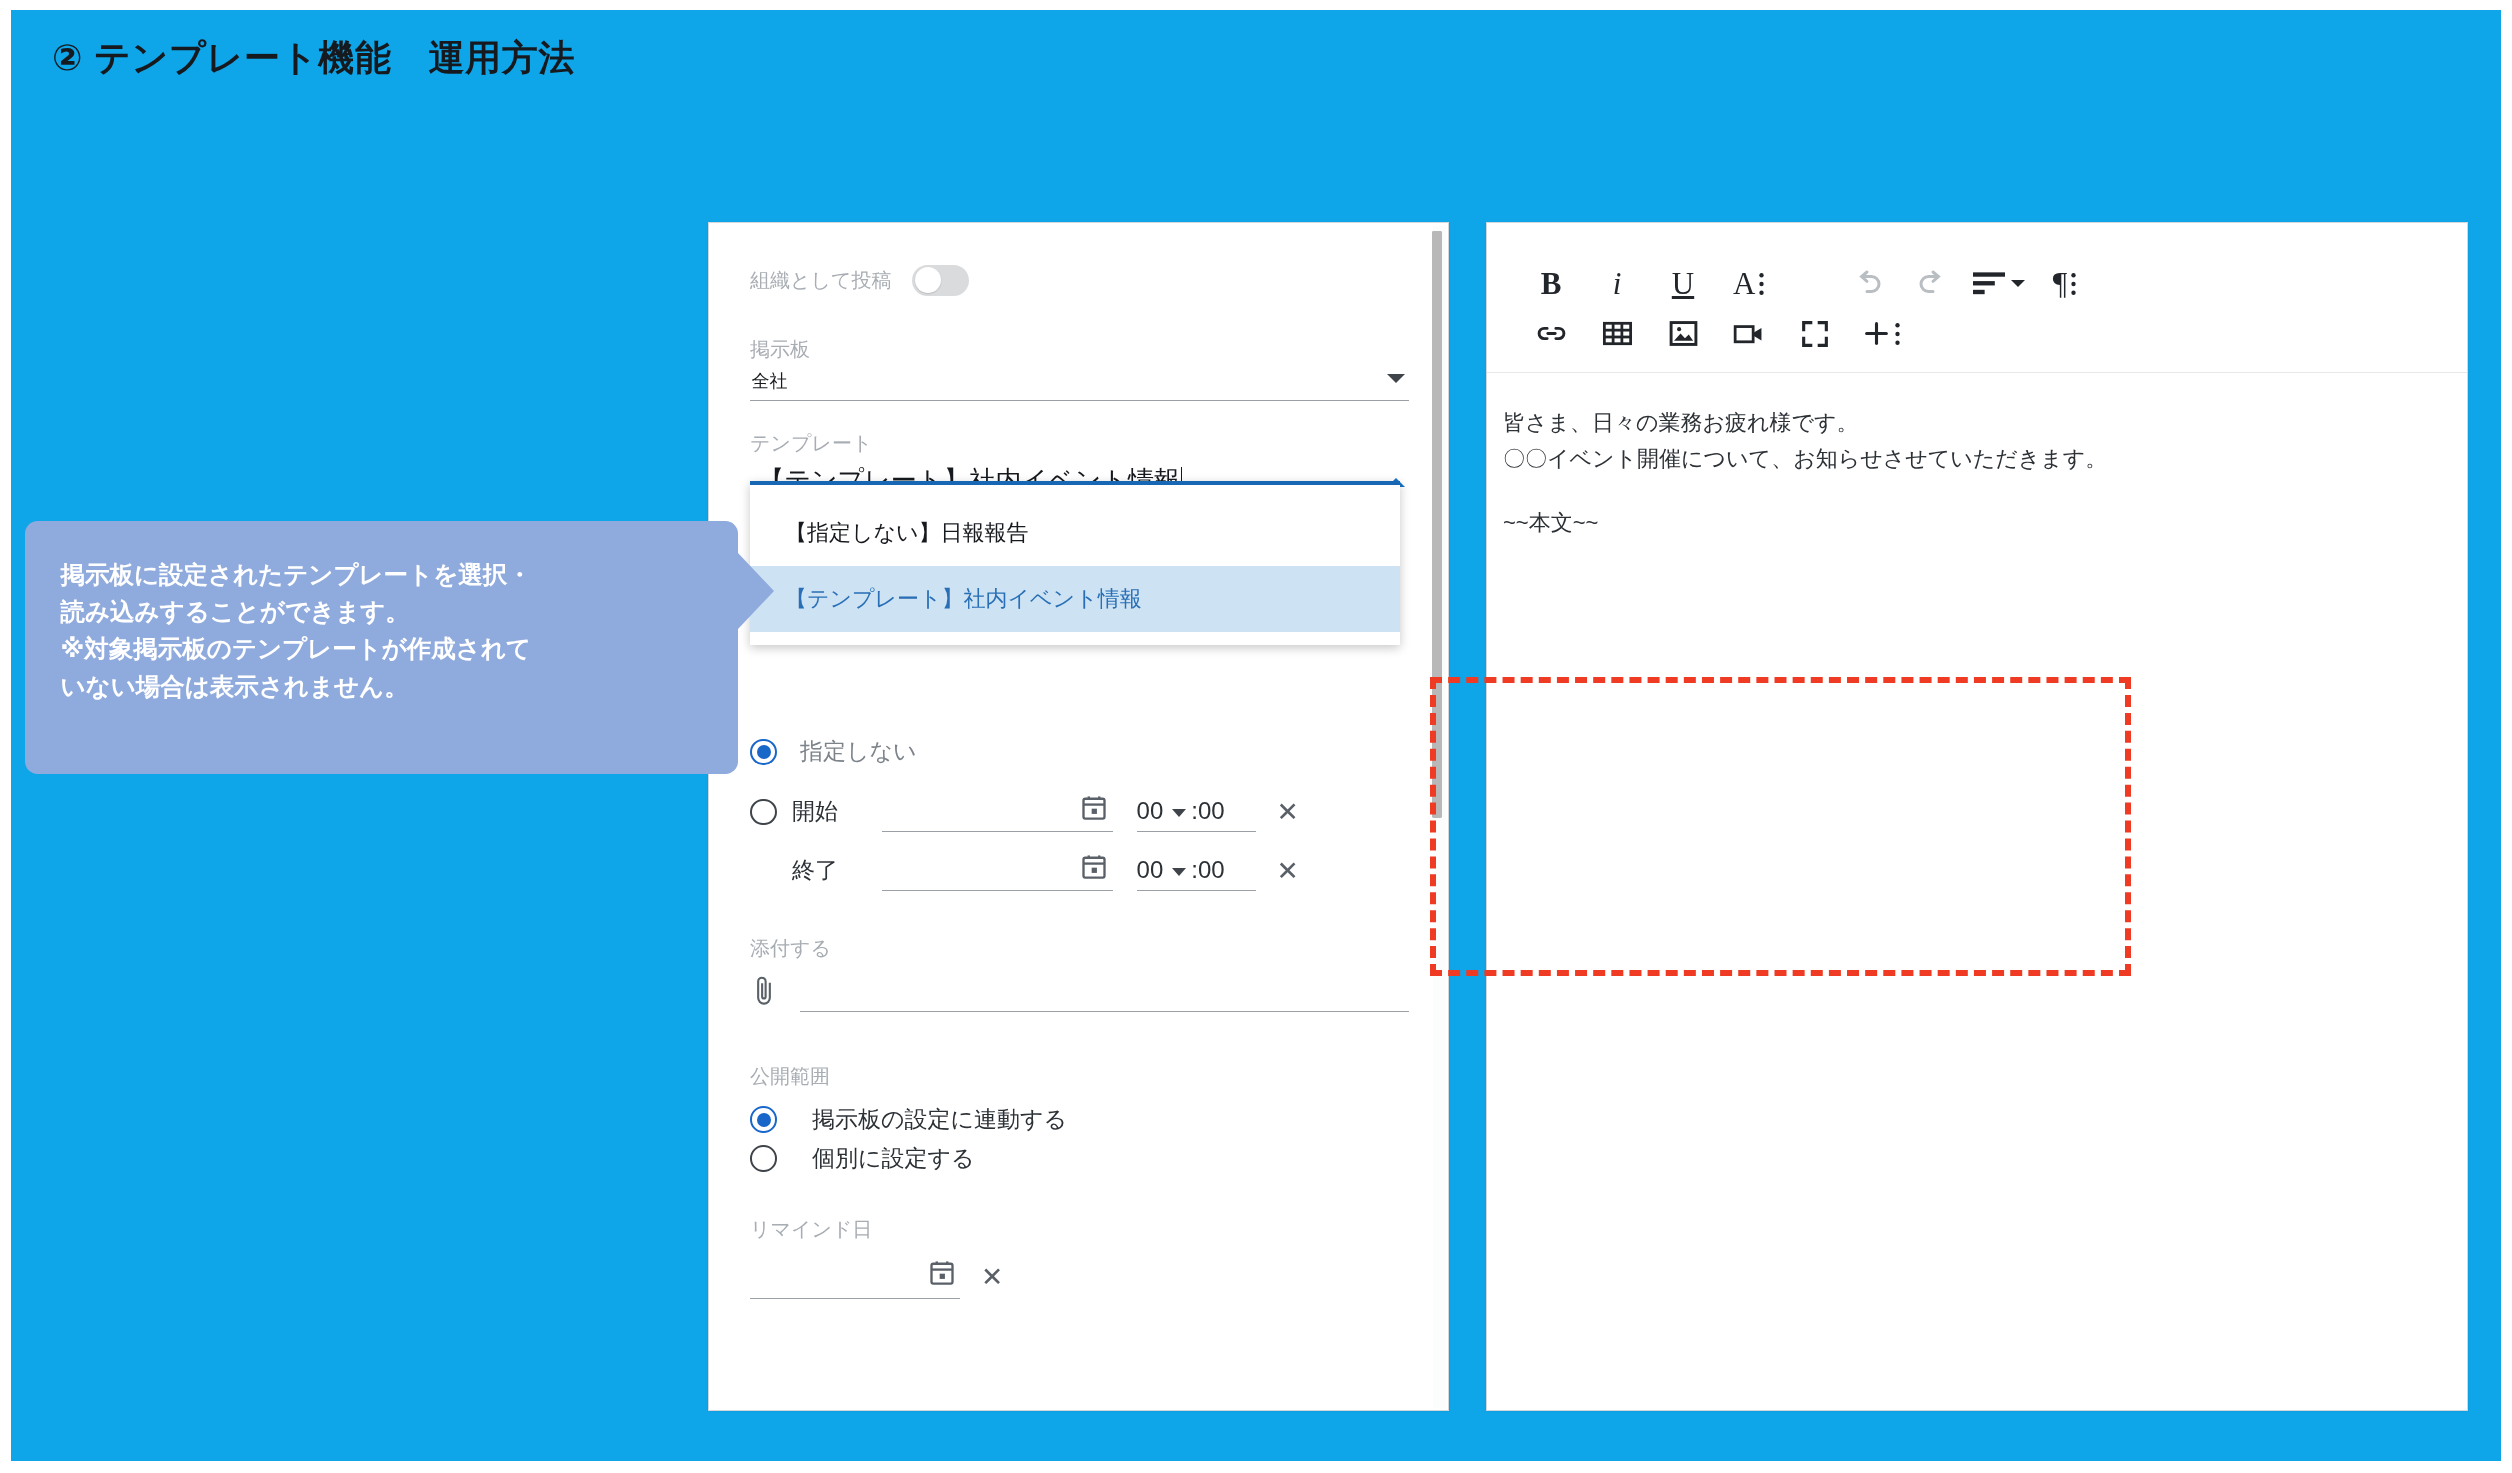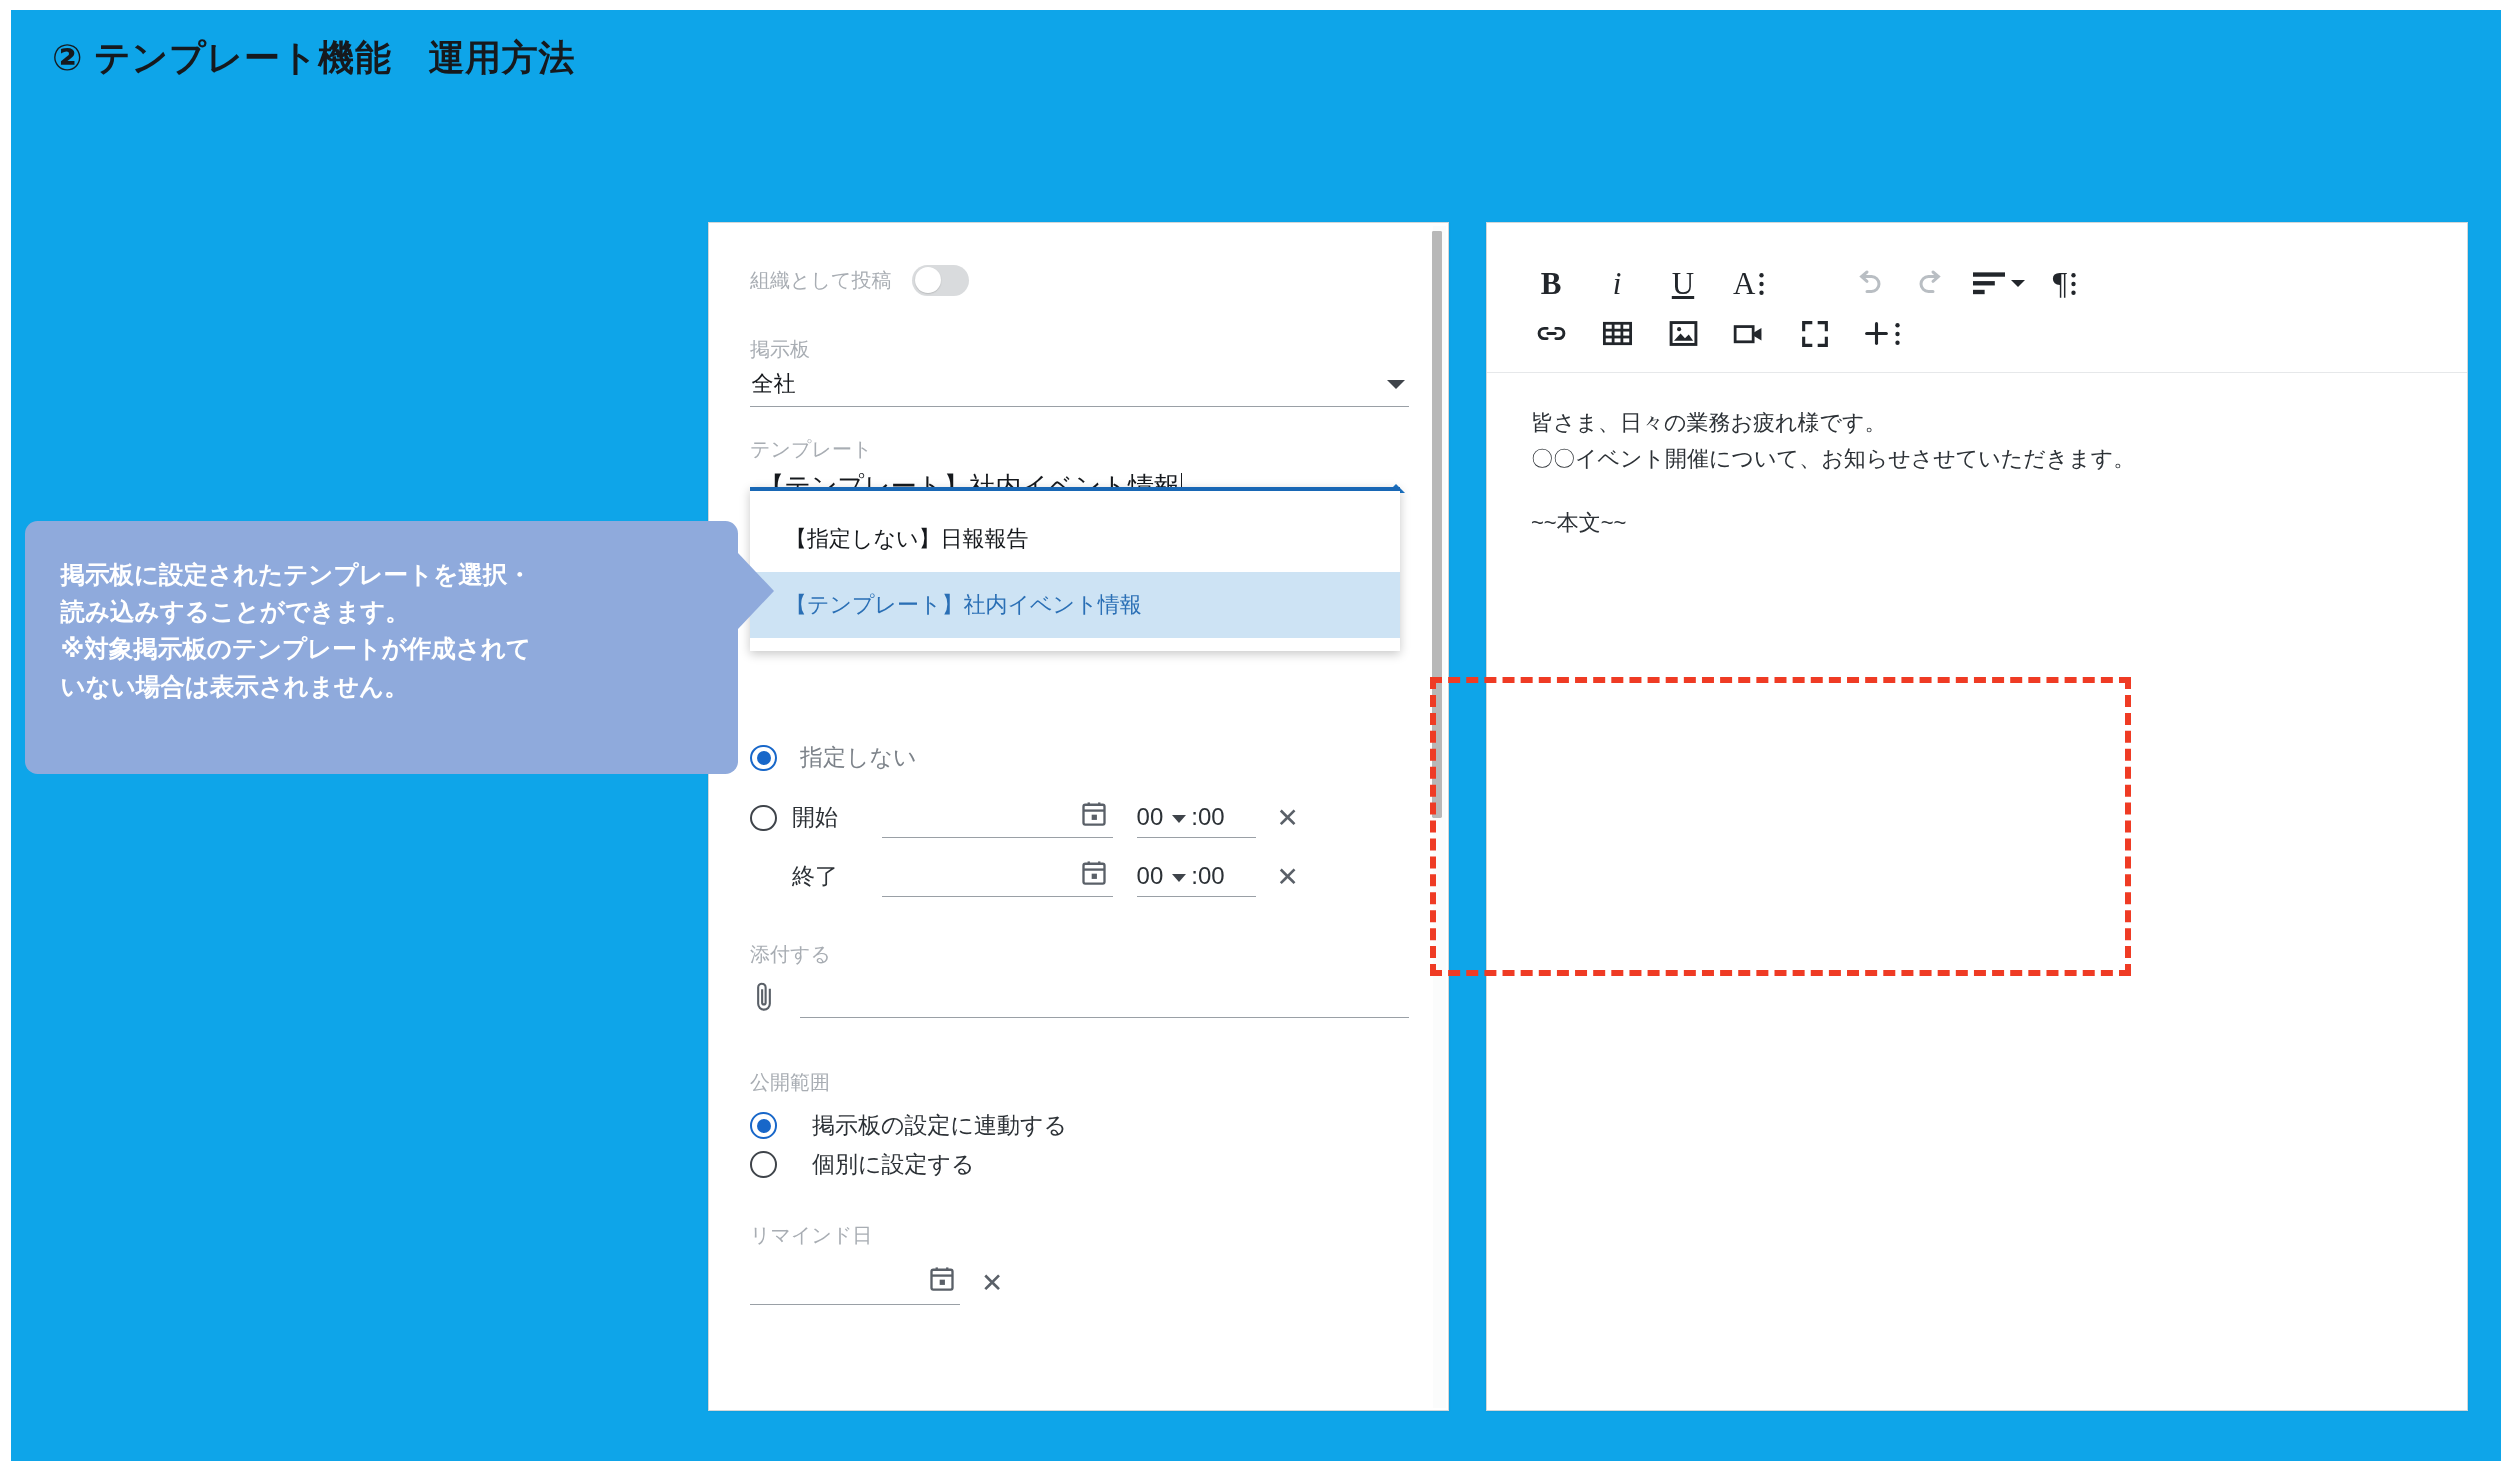--- a/index.html
+++ b/index.html
@@ -105,21 +105,21 @@
   }
 
   .section { margin-top: 41px; }
   .select-line {
     position: relative;
     margin-top: 4.2px;
     border-bottom: 1.4px solid #9aa0a6;
     padding: 4.2px 42px 7px 1.4px;
   }
   .select-value {
-    font-size: 22px;
+    font-size: 18px;
     color: #16191d;
     white-space: pre;
   }
   .caret-down {
     position: absolute;
     right: 4.2px; bottom: 17px;
     width: 0; height: 0;
     border-left: 9px solid transparent;
     border-right: 9px solid transparent;
     border-top: 9.8px solid #3f444a;
@@ -256,21 +256,21 @@
     padding-left: 31px;
     height: 59px;
   }
   .tb-row.second { padding-bottom: 18px; }
   .tb-btn {
     width: 66px; height: 52px;
     display:flex; align-items:center; justify-content:center;
     color:#22262b;
   }
   .tb-gap { width: 52px; }
-  .editor-body { padding: 32px 44px; }
+  .editor-body { padding: 32px 16px; }
   .ed-line { font-size: 22px; color:#2c3136; line-height: 1.62; white-space: pre; }
   .ed-spacer { height: 29px; }
 
   
   .callout {
     position: absolute;
     left: 24.5px; top: 521px;
     width: 713px; height: 253px;
     background: #8faadc;
     border-radius: 12.6px;

